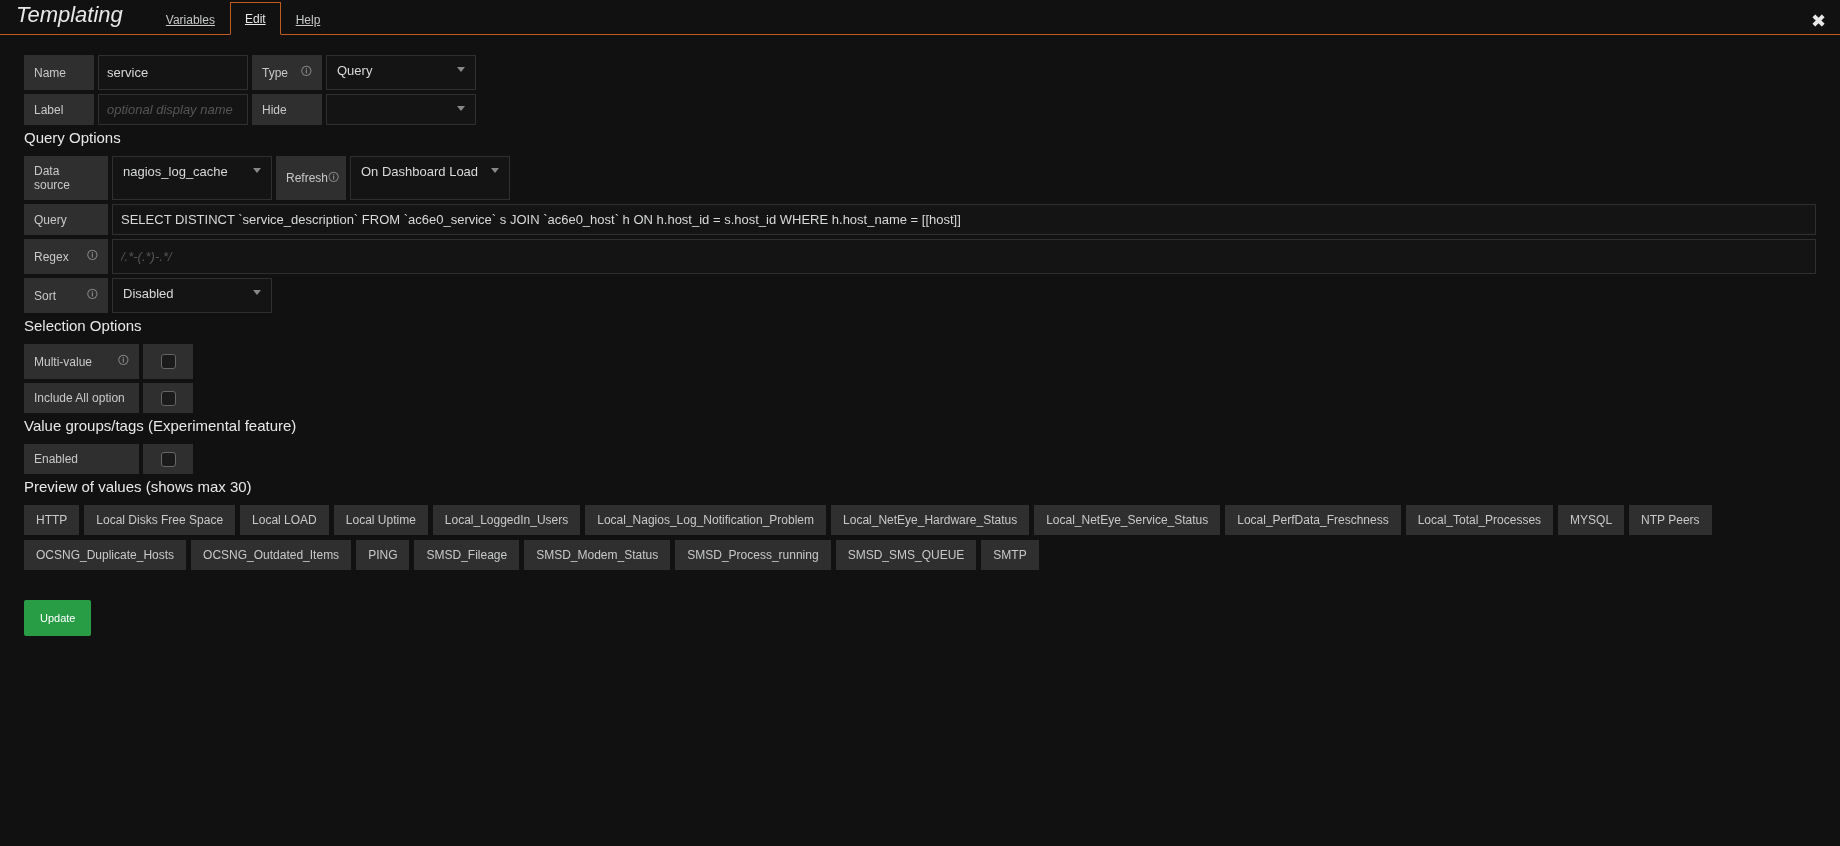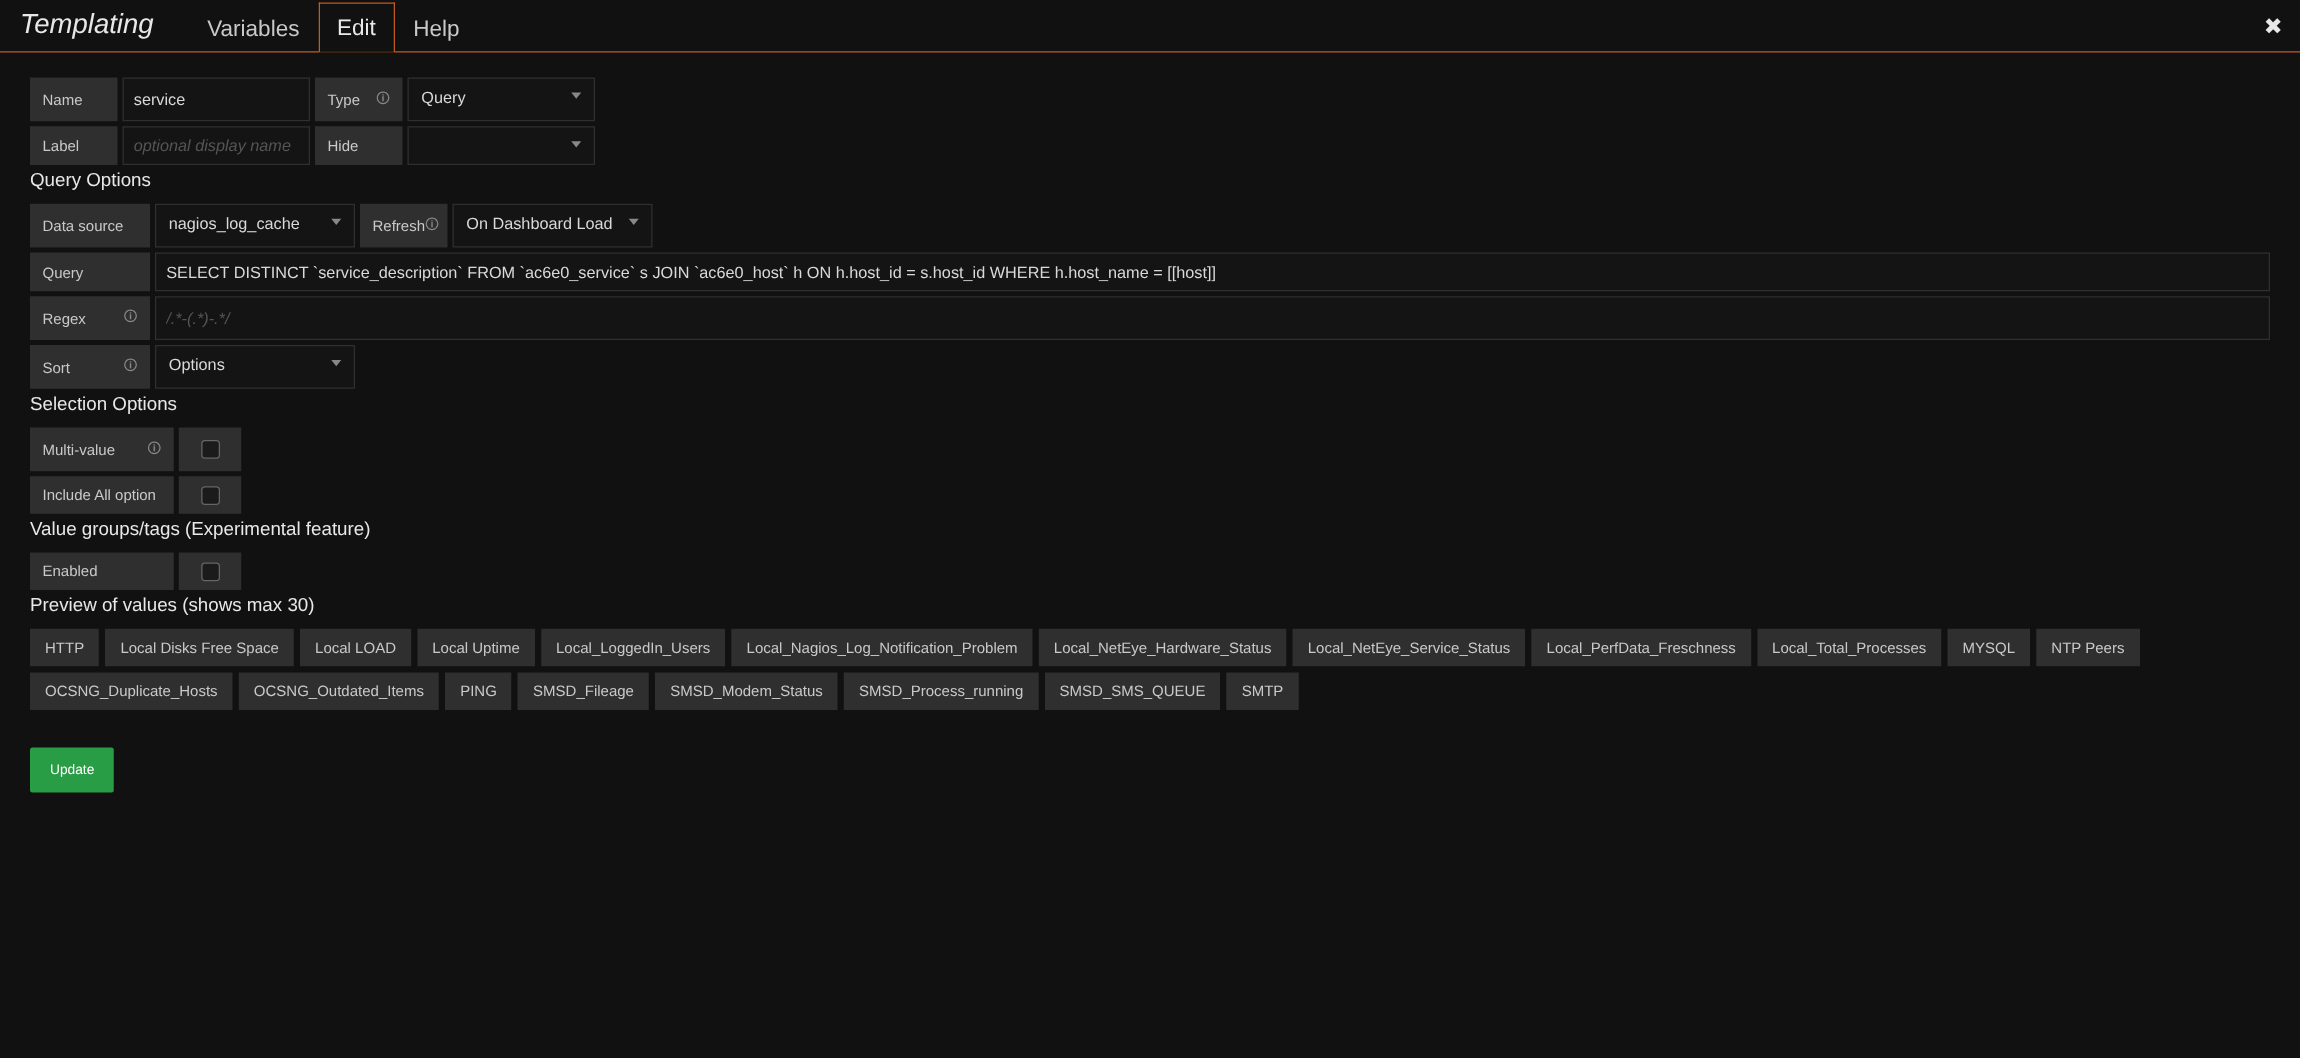--- a/index.html
+++ b/index.html
@@ -28,24 +28,25 @@
     padding-bottom: 6px;
   }
   .tabs {
     display: flex;
     align-items: flex-end;
   }
   .tab {
     padding: 9px 14px 8px;
     color: #c8c9ca;
     cursor: pointer;
-    font-size: 18px;
+    font-size: 12px;
     border: 1px solid transparent;
     border-bottom: none;
     margin-bottom: -1px;
+    text-decoration: underline;
   }
   .tab.active {
     border: 1px solid #c25b1e;
     border-bottom: 1px solid #111111;
     color: #e8e8e8;
   }
   .close-icon {
     position: absolute;
     right: 14px;
     top: 10px;
@@ -73,21 +74,21 @@
     padding: 8px 10px;
     font-size: 12px;
     color: #c8c9ca;
     display: flex;
     align-items: center;
     min-width: 70px;
     position: relative;
   }
   .label-cell.w-name { width: 70px; }
   .label-cell.w-type { width: 70px; }
-  .label-cell.w-ds   { width: 96px; }
+  .label-cell.w-ds   { width: 84px; }
   .label-cell.w-ref  { width: 70px; }
   .label-cell.w-sel  { width: 115px; }
   .label-cell .info {
     margin-left: auto;
     color: #888;
     font-size: 11px;
   }
   .input-cell {
     background: #141414;
     border: 1px solid #2f2f2f;
@@ -222,21 +223,21 @@
       <span class="info">🛈</span>
     </div>
     <input class="input-cell w-full" placeholder="/.*-(.*)-.*/" style="">
   </div>
   <div class="form-row">
     <div class="label-cell w-ds">
       <span>Sort</span>
       <span class="info">🛈</span>
     </div>
     <div class="select-cell w-160">
-      <span>Options</span>
+      <span>Disabled</span>
       <span class="caret"></span>
     </div>
   </div>
 
   
   <div class="section-title">Selection Options</div>
   <div class="form-row">
     <div class="label-cell w-sel">
       <span>Multi-value</span>
       <span class="info">🛈</span>

